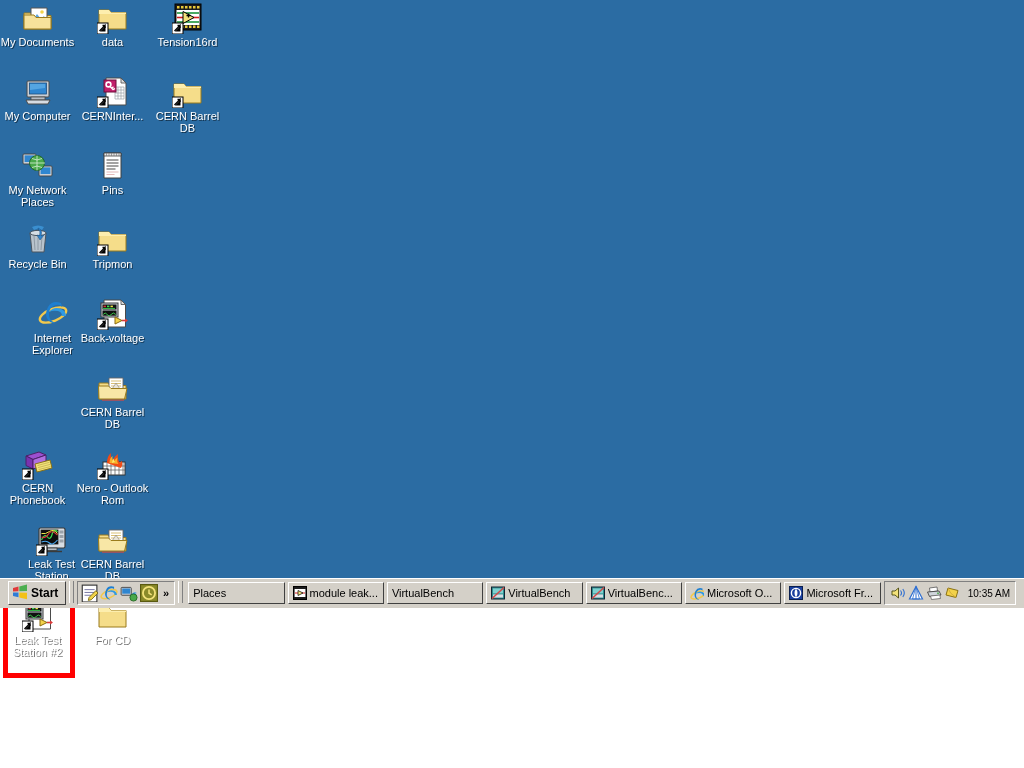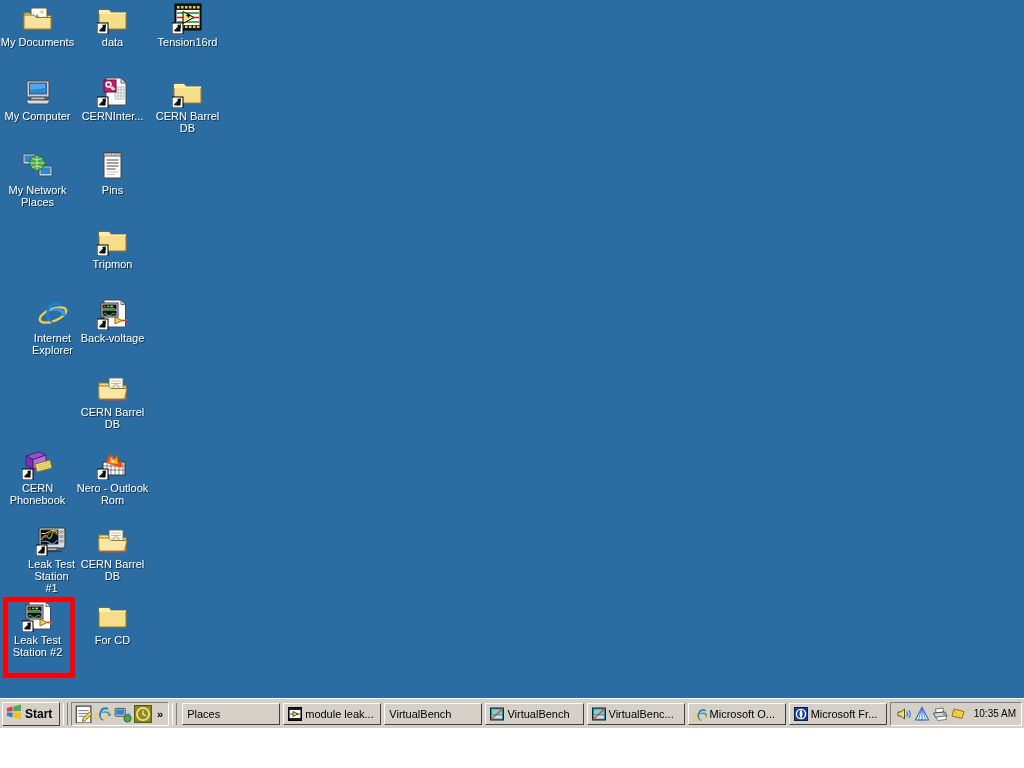--- a/index.html
+++ b/index.html
@@ -7,21 +7,21 @@
   html, body {
     width: 1024px;
     height: 768px;
     overflow: hidden;
     font-family: "Liberation Sans", sans-serif;
   }
 
   #desktop {
     position: relative;
     width: 1024px;
-    height: 728px;
+    height: 608px;
     background: #2b6ca3;
     user-select: none;
   }
 
   
   #icon-layer {
     position: absolute;
     left: 0; top: 0;
     width: 230px;
     height: 730px;
@@ -67,22 +67,21 @@
   
   #taskbar {
     position: absolute;
     left: 0;
     bottom: 0;
     width: 1024px;
     height: 30px;
     background: #d4d0c8;
     border-top: 1px solid #ffffff;
     display: flex;
-    align-items: center;
-    padding: 2px 2px;
+    padding: 2px 8px;
   }
 
   .tb-raised {
     border-top: 1px solid #ffffff;
     border-left: 1px solid #ffffff;
     border-right: 1px solid #404040;
     border-bottom: 1px solid #404040;
     background: #d4d0c8;
   }
 
@@ -329,20 +328,32 @@
     </g>
     <g stroke="#333" stroke-width="0.9">
       <path d="M9.5 10 h12 M9.5 13 h12 M9.5 16 h12 M9.5 19 h9"></path>
     </g>
     <g stroke="#d08a8a" stroke-width="0.6">
       <path d="M9.5 22 h12 M9.5 24.5 h8"></path>
     </g>
           </svg>
         </div>
         <div class="icon-label">Pins</div>
+      </div>
+      <div class="desk-icon" style="left: 0px; top: 224px;">
+        <div class="icon-art">
+          <svg viewBox="0 0 32 32">
+    <path d="M8 9 L24 9 L22 28 L10 28 Z" fill="#b9c3cc" stroke="#4a5560" stroke-width="1"></path>
+    <ellipse cx="16" cy="9" rx="8" ry="2.6" fill="#d5dde4" stroke="#4a5560" stroke-width="1"></ellipse>
+    <path d="M12 12 L13 26 M16 12 L16 26 M20 12 L19 26" stroke="#8f9aa4" stroke-width="1" fill="none"></path>
+    <path d="M10 3 q6 -3 12 0 l-2 3 q-4 -2 -8 0 Z" fill="#3a8fd0"></path>
+    <path d="M16 4 q5 2 3 8 l3 -1 -4 5 -3 -5 2.5 0.6 q1.5 -4 -1.5 -7 Z" fill="#2f86d0" stroke="#1a4f80" stroke-width="0.5"></path>
+          </svg>
+        </div>
+        <div class="icon-label">Recycle Bin</div>
       </div>
       <div class="desk-icon" style="left: 75px; top: 224px;">
         <div class="icon-art">
           <svg viewBox="0 0 32 32">
     <path d="M2 8 L12 8 L14 10.5 L29 10.5 L29 27 L2 27 Z" fill="#f5dd8a" stroke="#9a7b1c" stroke-width="1"></path>
     <path d="M2 8 L12 8 L14 10.5 L29 10.5 L29 12 L2 12 Z" fill="#fdeeae" stroke="none"></path>
   <g>
     <rect x="0" y="21" width="11" height="11" fill="#ffffff" stroke="#000" stroke-width="1"></rect>
     <path d="M2.5 29 L8 23.5 L8 26 M8 23.5 L5.5 23.5" stroke="#000" stroke-width="1.4" fill="none"></path>
     <path d="M3 29.5 L8.5 24 L8.5 29.5 Z" fill="#000"></path>

